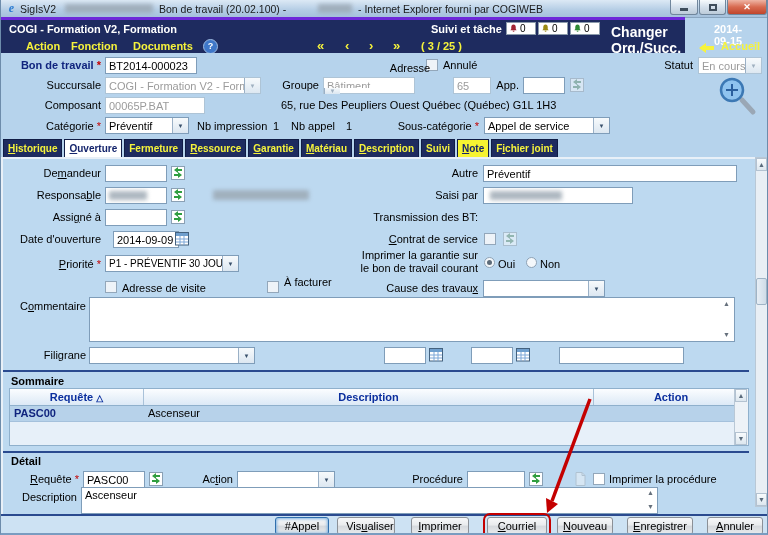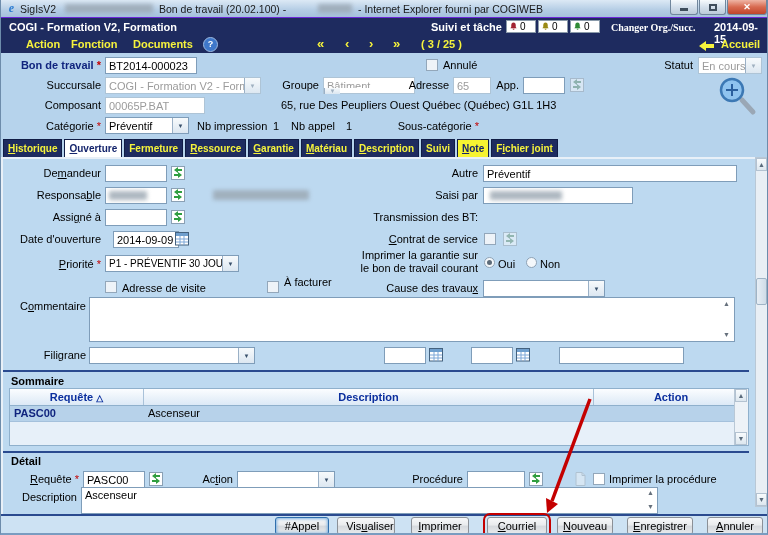--- a/index.html
+++ b/index.html
@@ -16,21 +16,21 @@
   .wctr{position:absolute;right:2px;top:0;display:flex;}
   .wbtn{height:15px;border:1px solid #70869c;border-top:none;box-sizing:border-box;
         background:linear-gradient(#f6fafd,#d3dfeb 50%,#bccbd9);display:flex;align-items:center;justify-content:center;
         border-radius:0 0 3px 3px;margin-left:1px;}
   .wbtn.close{background:linear-gradient(#efb5a5,#d86a50 50%,#c0452c);}
   .glyph-min{width:8px;height:3px;background:#3f4e5d;margin-top:5px;}
   .glyph-max{width:8px;height:7px;border:2px solid #3f4e5d;box-sizing:border-box;}
   .glyph-close{color:#fff;font-weight:bold;font-size:9px;line-height:9px;}
   .redact{position:absolute;background:#9aa6b1;opacity:.8;filter:blur(2px);border-radius:1px;}
   
-  .hdr{position:absolute;left:0;top:17px;width:768px;height:36px;background:#1e2b5f;border-top:1px solid #6d28d9;}
+  .hdr{position:absolute;left:0;top:17px;width:684px;height:36px;background:#1e2b5f;border-top:3px solid #6d28d9;}
   .hdr .white{color:#fff;font-weight:bold;}
   .hdr .yellow{color:#f6f33c;font-weight:bold;}
   .alertbox{width:30px;height:13px;background:#fff;border:1px solid #8b9bab;display:flex;align-items:center;
             gap:2px;padding:0 2px;box-sizing:border-box;font-size:10px;color:#000;}
   .helpdot{position:absolute;width:13px;height:13px;border-radius:50%;background:#3f77c9;border:1px solid #9db9e0;
            color:#fff;font-weight:bold;font-size:9px;text-align:center;line-height:13px;}
   
   .lbl{position:absolute;color:#000;white-space:nowrap;}
   .lbl.r{text-align:right;}
   .blue{color:#10247e;font-weight:bold;}
@@ -127,21 +127,21 @@
           </svg>
         <span>0</span>
       </div>
       <div class="alertbox">
         <svg width="9" height="11" viewBox="0 0 12 12">
             <path d="M6 0.5 C4 0.5 3 2 3 4.2 L3 6.5 L1.8 8.2 L10.2 8.2 L9 6.5 L9 4.2 C9 2 8 0.5 6 0.5 Z M4.8 9 a1.3 1.3 0 0 0 2.6 0 Z" fill="#2e8b34"></path>
           </svg>
         <span>0</span>
       </div>
     </div>
-    <span class="abs white" style="left:610px;top:4px;font-size:10px;font-family:Liberation Serif, serif;">Changer Org./Succ.</span>
+    <span class="abs white" style="left:610px;top:4px;font-size:14px;">Changer Org./Succ.</span>
     <span class="abs white" style="left:713px;top:3px;font-weight:bold;">2014-09-15</span>
 
     <span class="abs yellow" style="left:25px;top:20px;">Action</span>
     <span class="abs yellow" style="left:70px;top:20px;">Fonction</span>
     <span class="abs yellow" style="left:132px;top:20px;">Documents</span>
     <span class="helpdot" style="left:202px;top:19px;">?</span>
 
     <span class="abs yellow" style="left:316px;top:18px;font-size:13px;">«</span>
     <span class="abs yellow" style="left:344px;top:18px;font-size:13px;">‹</span>
     <span class="abs yellow" style="left:368px;top:18px;font-size:13px;">›</span>
@@ -171,21 +171,21 @@
     <div class="lbl r" style="left:0;top:26px;width:100px;">Succursale</div>
     <div class="combo dis" style="left:104px;top:24px;width:156px;">
       <span class="tx">COGI - Formation V2 - Formation</span>
         <span class="db"></span>
     </div>
     <div class="lbl r" style="left:240px;top:26px;width:78px;">Groupe</div>
     <div class="combo dis" style="left:322px;top:24px;width:92px;flex-direction:column;">
       <span class="tx">Bâtiment</span>
         <span class="db"></span>
     </div>
-    <div class="lbl r" style="left:370px;top:26px;width:78px;">Adresse</div>
+    <div class="lbl r" style="left:370px;top:9px;width:78px;text-align:center;">Adresse</div>
     <div class="inp dis" style="left:452px;top:24px;width:38px;">65</div>
     <div class="lbl r" style="left:458px;top:26px;width:60px;">App.</div>
     <div class="inp" style="left:522px;top:24px;width:42px;"></div>
     <svg class="icon16 grayed" style="left:569px;top:25px;" viewBox="0 0 14 14">
       <rect x="0.5" y="0.5" width="13" height="13" fill="#fff" stroke="#8aa0b4"></rect>
       <path d="M3 8 L7 8 L7 6 L11 9 L7 12 L7 10 L3 10 Z" fill="#2f9e3f"></path>
       <path d="M11 5 L7 5 L7 7 L3 4 L7 1 L7 3 L11 3 Z" fill="#2f9e3f"></path>
     </svg>
 
     <div class="lbl r" style="left:0;top:46px;width:100px;">Composant</div>
@@ -198,20 +198,24 @@
     <div class="combo" style="left:104px;top:64px;width:84px;">
       <span class="tx">Préventif</span>
         <span class="db"></span>
     </div>
     <span class="lbl" style="left:196px;top:67px;">Nb impression</span>
     <span class="lbl" style="left:272px;top:67px;">1</span>
     <span class="lbl" style="left:290px;top:67px;">Nb appel</span>
     <span class="lbl" style="left:345px;top:67px;">1</span>
     <div class="lbl r" style="left:330px;top:67px;width:148px;">
       <span>Sous-catégorie</span> <span class="req">*</span>
+    </div>
+    <div class="combo" style="left:483px;top:64px;width:126px;">
+      <span class="tx">Appel de service</span>
+        <span class="db"></span>
     </div>
 
     <svg class="abs" style="left:716px;top:22px;" width="42" height="42" viewBox="0 0 42 42">
       <line x1="25" y1="25" x2="36" y2="37" stroke="#9aa7b5" stroke-width="5" stroke-linecap="round"></line>
       <circle cx="15" cy="15" r="11" fill="#8fc3ef" stroke="#3c78b4" stroke-width="2.5"></circle>
       <line x1="9" y1="15" x2="21" y2="15" stroke="#2a5f9e" stroke-width="2"></line>
       <line x1="15" y1="9" x2="15" y2="21" stroke="#2a5f9e" stroke-width="2"></line>
     </svg>
   </div>
 

